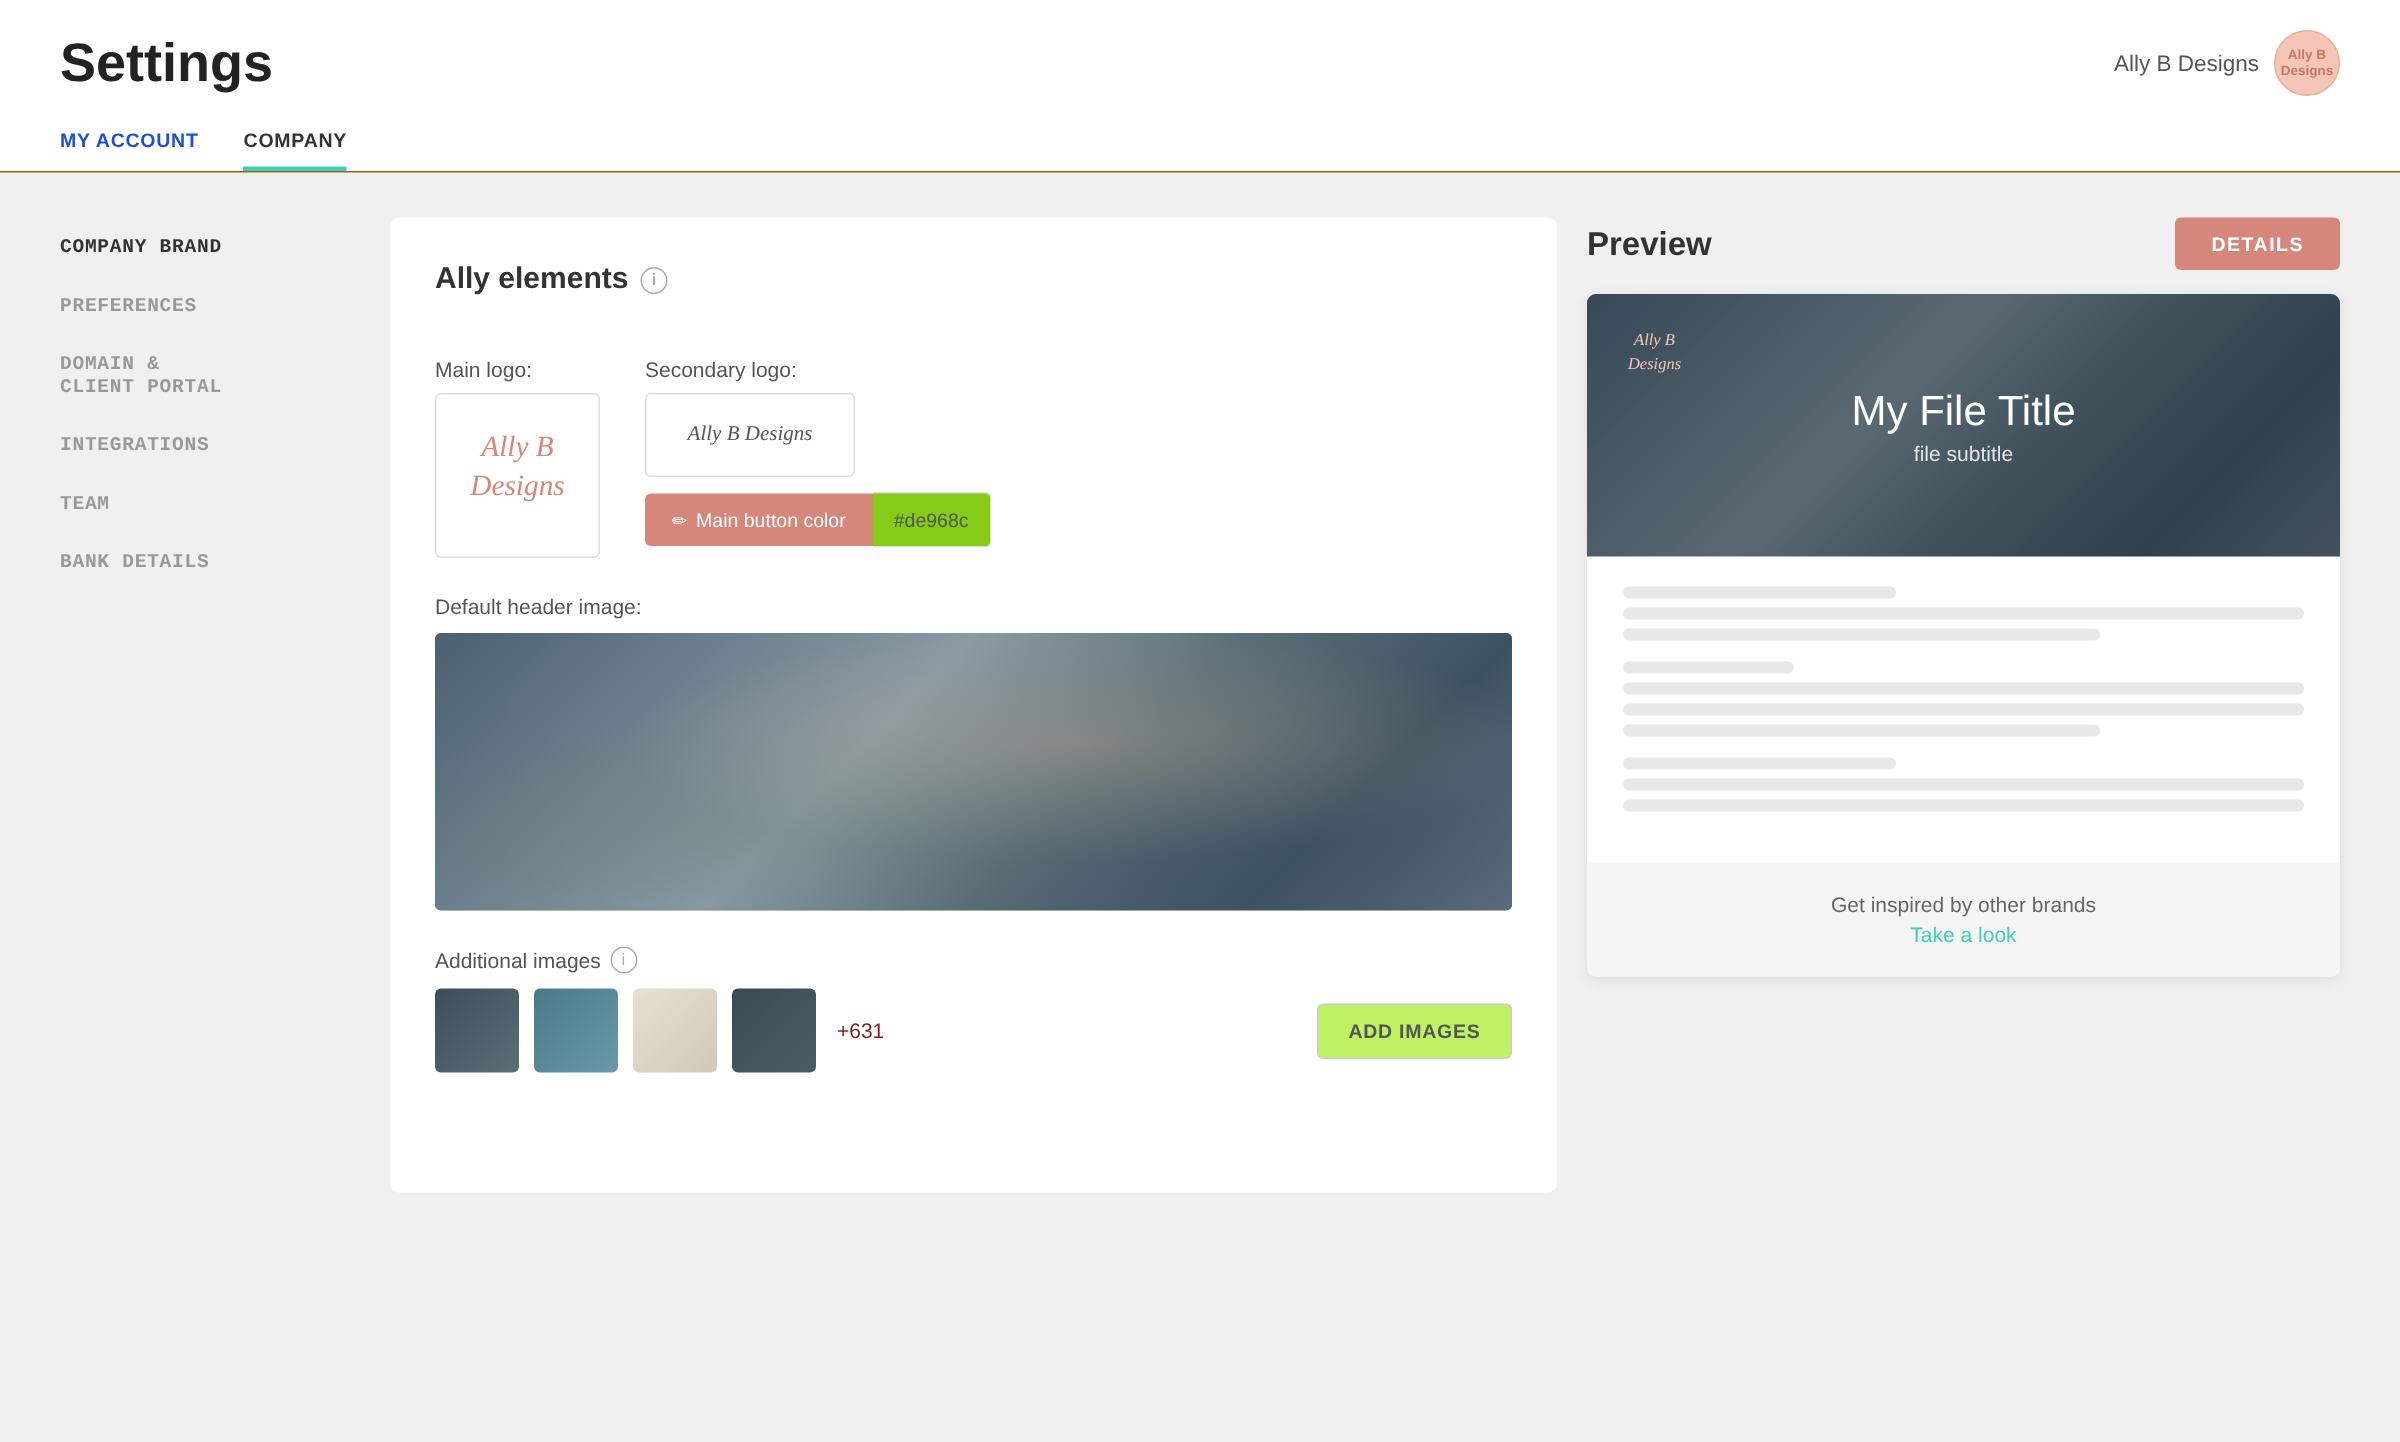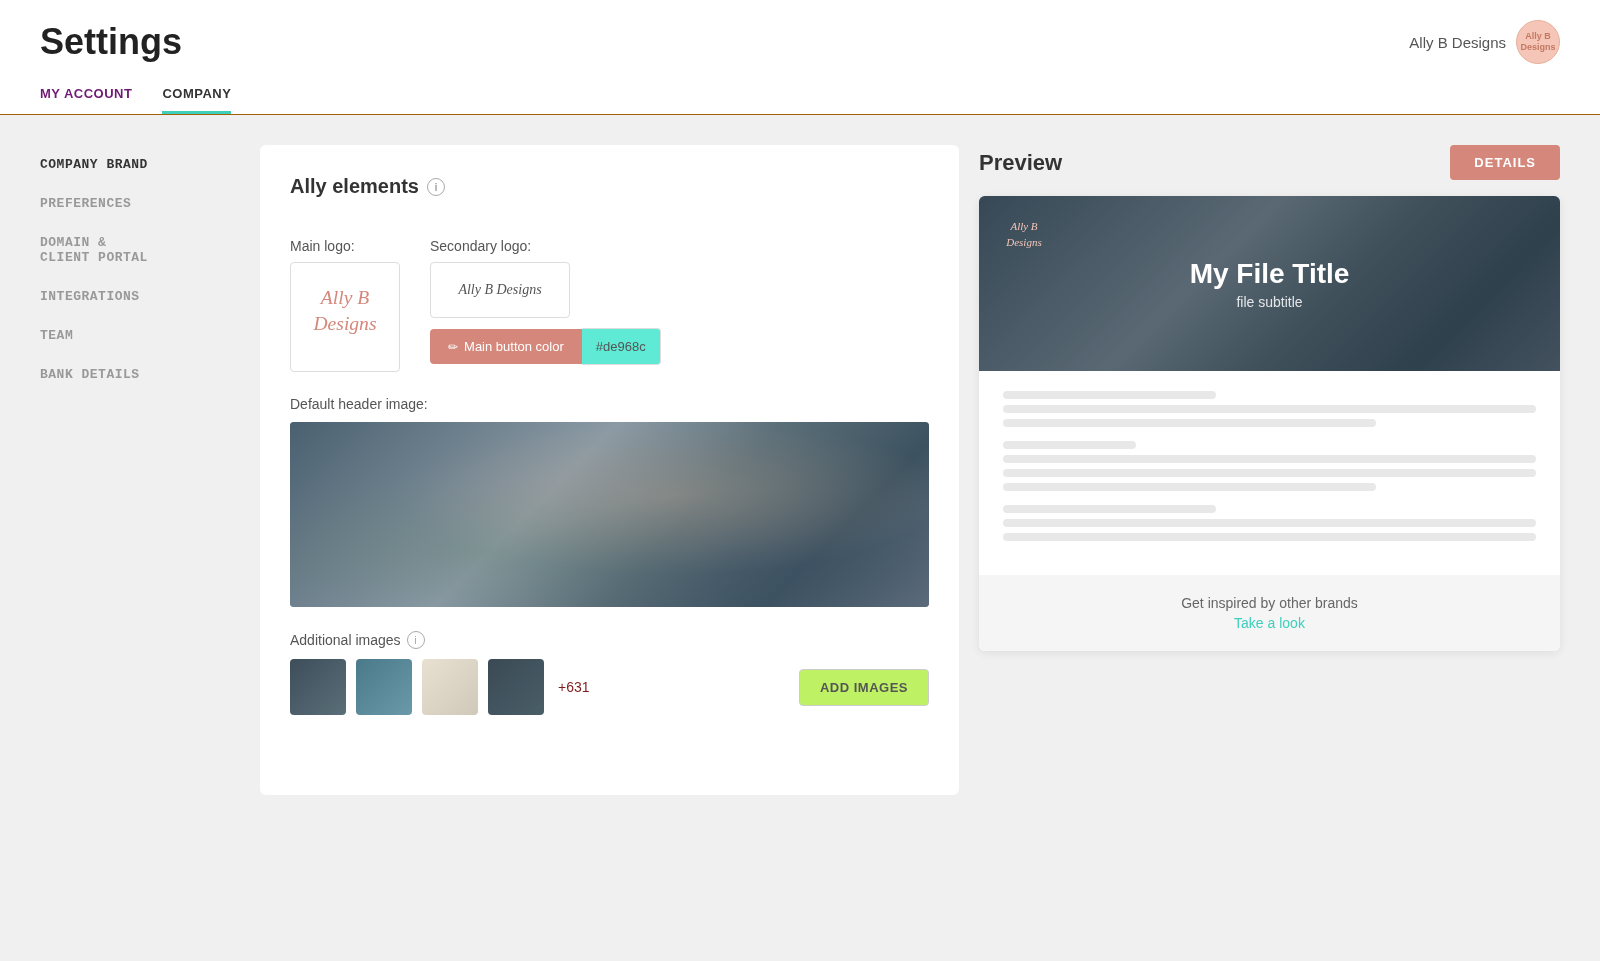--- a/index.html
+++ b/index.html
@@ -52,21 +52,21 @@
       border: 1px solid #e8b09a;
     }
     .tabs {
       display: flex;
       gap: 30px;
     }
     .tab {
       padding: 10px 0;
       font-size: 13px;
       font-weight: 600;
-      color: #701a75;
+      color: #1d4ed8;
       cursor: pointer;
       border-bottom: 3px solid transparent;
       letter-spacing: 0.5px;
       text-transform: uppercase;
     }
     .tab.active {
       color: #333;
       border-bottom: 3px solid #3ecfbd;
     }
 
@@ -178,21 +178,21 @@
       gap: 6px;
     }
     .pencil-icon { font-size: 12px; }
     .color-value {
       border: 1px solid #ddd;
       border-left: none;
       padding: 10px 14px;
       font-size: 13px;
       color: #555;
       border-radius: 0 4px 4px 0;
-      background: #5eead4;
+      background: #84cc16;
     }
 
     
     .section-label {
       font-size: 14px;
       color: #555;
       margin-bottom: 10px;
     }
     .header-image-box {
       width: 100%;
@@ -259,21 +259,21 @@
       border-radius: 4px;
       font-size: 13px;
       font-weight: 700;
       color: #555;
       cursor: pointer;
       letter-spacing: 0.5px;
     }
 
     
     .preview-panel {
-      width: 581px;
+      width: 502px;
       flex-shrink: 0;
     }
     .preview-header {
       display: flex;
       justify-content: space-between;
       align-items: center;
       margin-bottom: 16px;
     }
     .preview-title {
       font-size: 22px;
@@ -323,21 +323,21 @@
       top: 16px;
       left: 20px;
       width: 50px;
       height: 55px;
       display: flex;
       align-items: center;
       justify-content: center;
     }
     .preview-file-title {
       font-size: 28px;
-      font-weight: 700;
+      font-weight: 400;
       color: #fff;
       white-space: nowrap;
     }
     .preview-file-subtitle {
       font-size: 14px;
       color: rgba(255,255,255,0.85);
       margin-top: 4px;
     }
 
     

